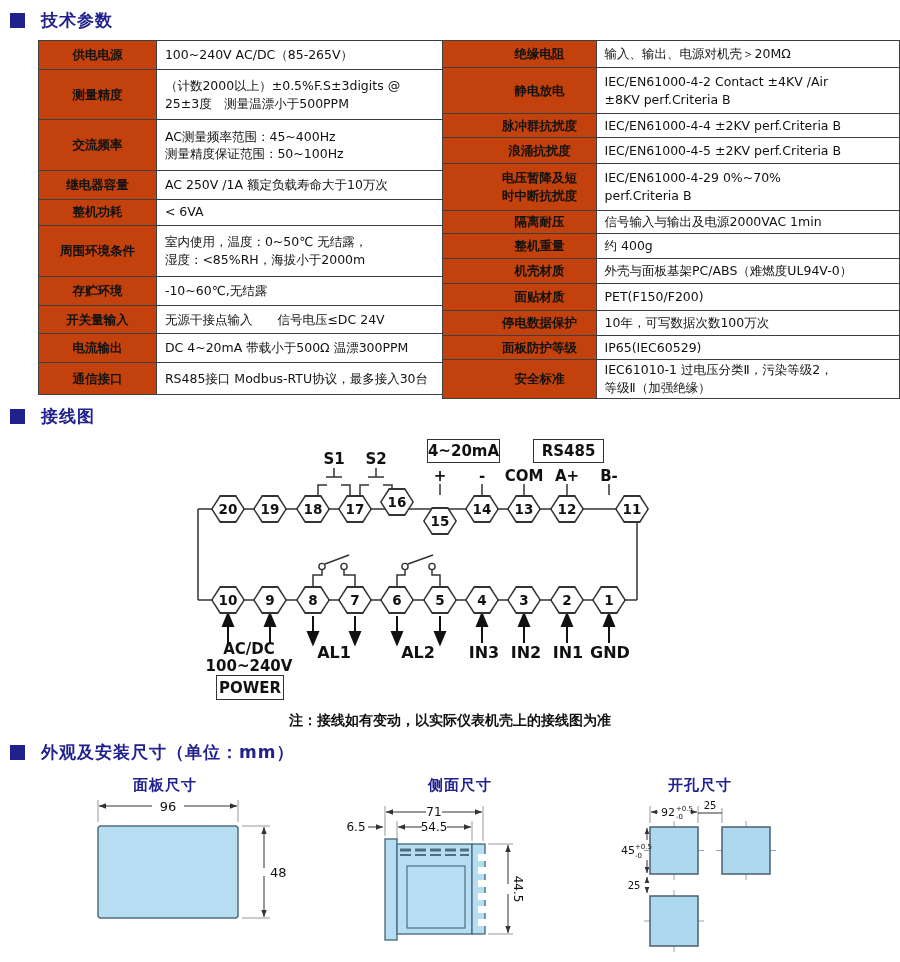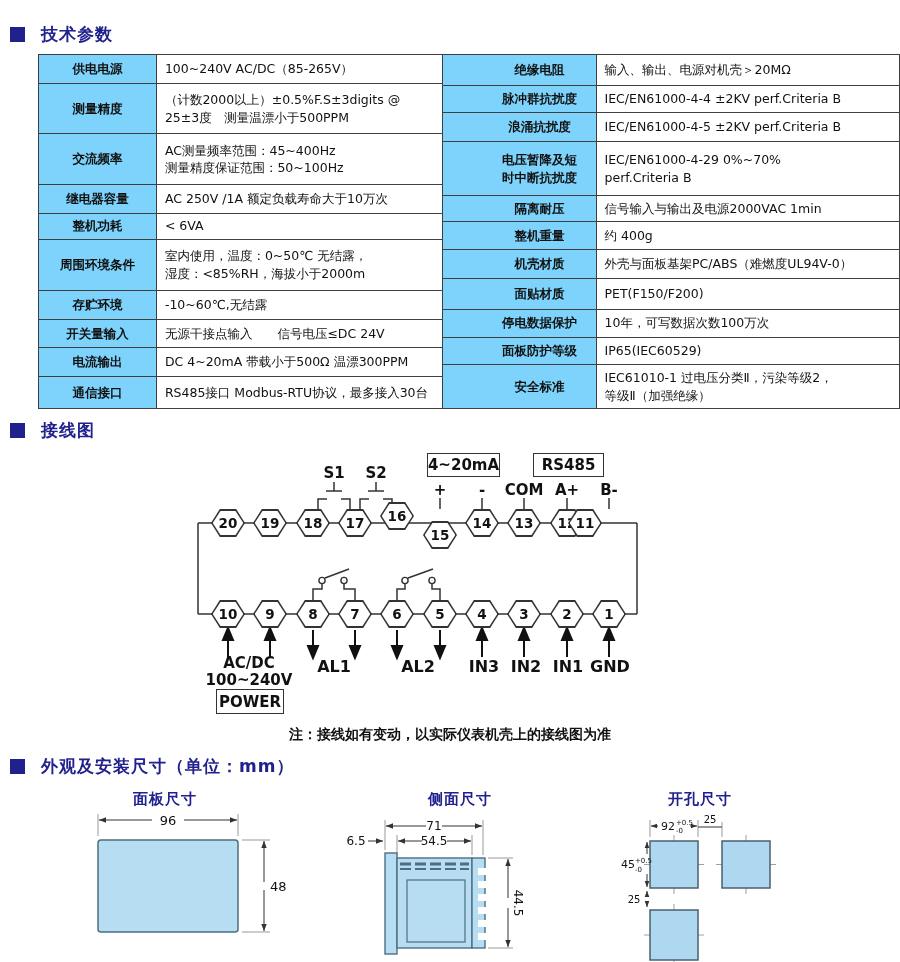--- a/index.html
+++ b/index.html
@@ -8,21 +8,21 @@
   
   .sec-head{display:flex;align-items:center;gap:16px;height:24px;margin-left:10px;}
   .bullet{width:15px;height:15px;background:#21218e;flex:0 0 auto;}
   .sec-title{font-size:17px;font-weight:700;color:#21218e;letter-spacing:1px;}
   
   .tables{display:flex;margin:8px 0 0 38px;height:355px;}
   table.spec{border-collapse:collapse;table-layout:fixed;}
   table.spec.rt{margin-left:-1.5px;}
   .spec th,.spec td{border:1.5px solid #3f3f3f;font-size:12.5px;line-height:1.42;
         white-space:pre-line;padding:1px 4px;vertical-align:middle;overflow:hidden;}
-  .spec th{background:#7dd3fc;font-weight:600;text-align:center;width:116px;}
+  .spec th{background:#c2410c;font-weight:600;text-align:center;width:116px;}
   .spec td{background:#fff;font-weight:500;text-align:left;padding-left:8px;width:286px;}
   .spec.rt th{width:111px;padding-left:44px;}
   .spec.rt td{width:305px;}
   
   .wiring{position:relative;width:900px;height:306px;}
   .wiring svg{position:absolute;left:0;top:0;}
   .hex{position:absolute;width:34px;height:28px;z-index:2;}
   .hex i{position:absolute;inset:0;background:#333;
          clip-path:polygon(26% 0,74% 0,100% 50%,74% 100%,26% 100%,0 50%);}
   .hex i::after{content:"";position:absolute;inset:1.7px;background:#fff;
@@ -39,21 +39,21 @@
   .draw{position:absolute;top:8px;}
   .sub-title{display:block;text-align:center;font-size:15px;font-weight:700;
         color:#21218e;height:20px;letter-spacing:1px;}
   .draw svg{display:block;font-family:inherit;}
 </style>
 </head>
 <body>
 
 <div class="page">
 
-  <div class="sec-head" style="padding-top:22px">
+  <div class="sec-head" style="padding-top:8px">
     <span class="bullet"></span>
     <span class="sec-title">技术参数</span>
   </div>
 
   <div class="tables">
     <table class="spec lt">
       <tbody>
           <tr style="height:27px">
             <th>供电电源</th>
             <td>100~240V AC/DC（85-265V）</td>
@@ -97,20 +97,25 @@
             <th>通信接口</th>
             <td>RS485接口 Modbus-RTU协议，最多接入30台</td>
           </tr>
     </tbody>
       </table>
     <table class="spec rt">
       <tbody>
           <tr style="height:27px">
             <th>绝缘电阻</th>
             <td>输入、输出、电源对机壳＞20MΩ</td>
+          </tr>
+      <tr style="height:46px">
+            <th>静电放电</th>
+            <td>IEC/EN61000-4-2   Contact ±4KV /Air
+±8KV perf.Criteria B</td>
           </tr>
       <tr style="height:24px">
             <th>脉冲群抗扰度</th>
             <td>IEC/EN61000-4-4  ±2KV  perf.Criteria B</td>
           </tr>
       <tr style="height:26px">
             <th>浪涌抗扰度</th>
             <td>IEC/EN61000-4-5  ±2KV  perf.Criteria B</td>
           </tr>
       <tr style="height:47px">
@@ -235,21 +240,21 @@
         <b>14</b>
       </span>
     <span class="hex" style="left:507px;top:67px">
         <i></i>
         <b>13</b>
       </span>
     <span class="hex" style="left:550px;top:67px">
         <i></i>
         <b>12</b>
       </span>
-    <span class="hex" style="left:568px;top:67px">
+    <span class="hex" style="left:615px;top:67px">
         <i></i>
         <b>11</b>
       </span>
 
     <span class="hex" style="left:211px;top:158px">
         <i></i>
         <b>10</b>
       </span>
     <span class="hex" style="left:253px;top:158px">
         <i></i>

